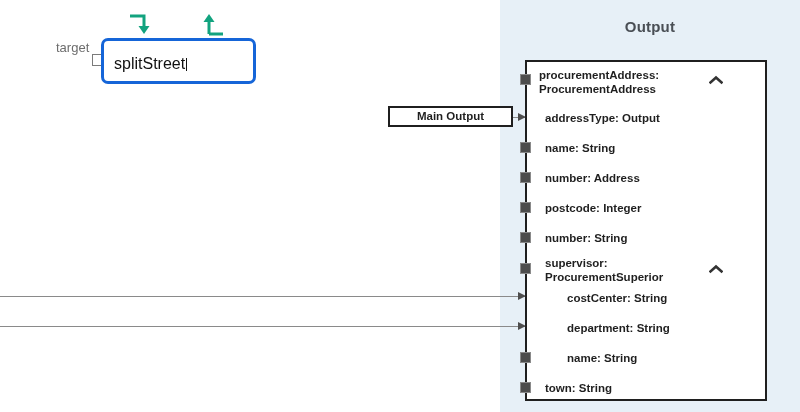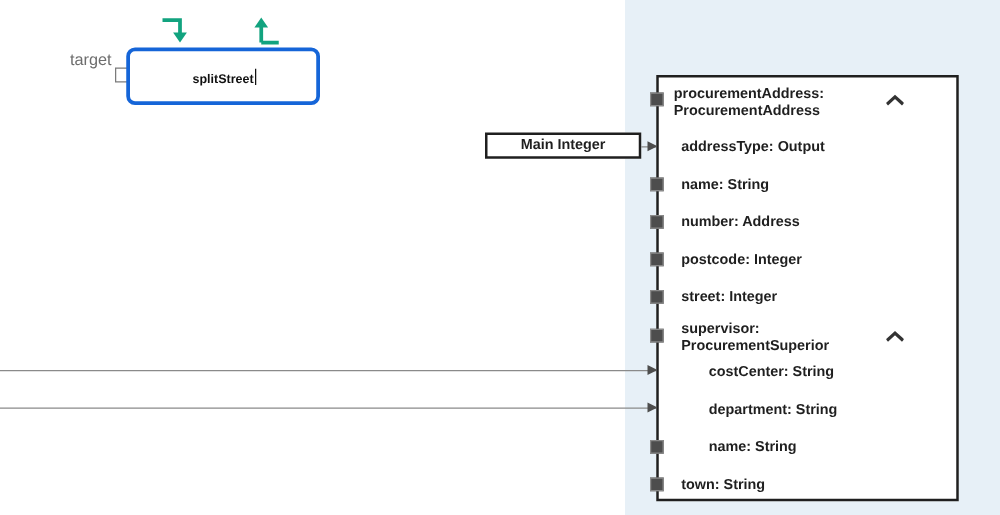--- a/index.html
+++ b/index.html
@@ -129,25 +129,24 @@
     height: 46px;
     background: #ffffff;
     border: 3px solid #1565d8;
     border-radius: 7px;
     box-sizing: border-box;
   }
   #split-node-text {
     position: absolute;
     left: 10px;
     top: 14px;
-    font-size: 10px;
-    font-weight: bold;
+    font-size: 16px;
+    font-weight: normal;
     color: #111;
     white-space: nowrap;
-    margin-left: 40px;
   }
   #text-caret {
     display: inline-block;
     width: 1px;
     height: 13px;
     background: #111;
     vertical-align: -2px;
     margin-left: 1px;
   }
   #target-label {
@@ -176,31 +175,32 @@
   }
   #arrow-enter { left: 128px; top: 13px; }
   #arrow-exit  { left: 203px; top: 13px; }
 </style>
 </head>
 <body>
 
 <div id="canvas">
 
   <div id="output-panel"></div>
+  <div id="output-title">Output</div>
 
   <div class="conn" style="left:513px; top:117px; width:14px;"></div>
   <div class="arrowhead" style="left:518px; top:113px;"></div>
 
   <div class="conn" style="left:0px; top:296px; width:527px;"></div>
   <div class="arrowhead" style="left:518px; top:292px;"></div>
 
   <div class="conn" style="left:0px; top:326px; width:527px;"></div>
   <div class="arrowhead" style="left:518px; top:322px;"></div>
 
-  <div id="main-address-box">Main Integer</div>
+  <div id="main-address-box">Main Output</div>
 
   <div id="schema-box">
     <div id="schema-rows">
         <div class="tree-row lvl0" style="top: 6px;">
           <div class="label">procurementAddress:
 ProcurementAddress</div>
           <div class="chevron" style="top: 7px;">
             <svg width="14" height="10" viewBox="0 0 14 10">
               <path d="M1.5 7.5 L7 2.5 L12.5 7.5" stroke="#333" stroke-width="2.6" fill="none" stroke-linecap="square"></path>
             </svg>
@@ -212,21 +212,21 @@
         <div class="tree-row lvl1" style="top: 79px;">
           <div class="label">name: String</div>
         </div>
         <div class="tree-row lvl1" style="top: 109px;">
           <div class="label">number: Address</div>
         </div>
         <div class="tree-row lvl1" style="top: 139px;">
           <div class="label">postcode: Integer</div>
         </div>
         <div class="tree-row lvl1" style="top: 169px;">
-          <div class="label">street: Integer</div>
+          <div class="label">number: String</div>
         </div>
         <div class="tree-row lvl1" style="top: 194px;">
           <div class="label">supervisor:
 ProcurementSuperior</div>
           <div class="chevron" style="top: 8px;">
             <svg width="14" height="10" viewBox="0 0 14 10">
               <path d="M1.5 7.5 L7 2.5 L12.5 7.5" stroke="#333" stroke-width="2.6" fill="none" stroke-linecap="square"></path>
             </svg>
           </div>
         </div>

